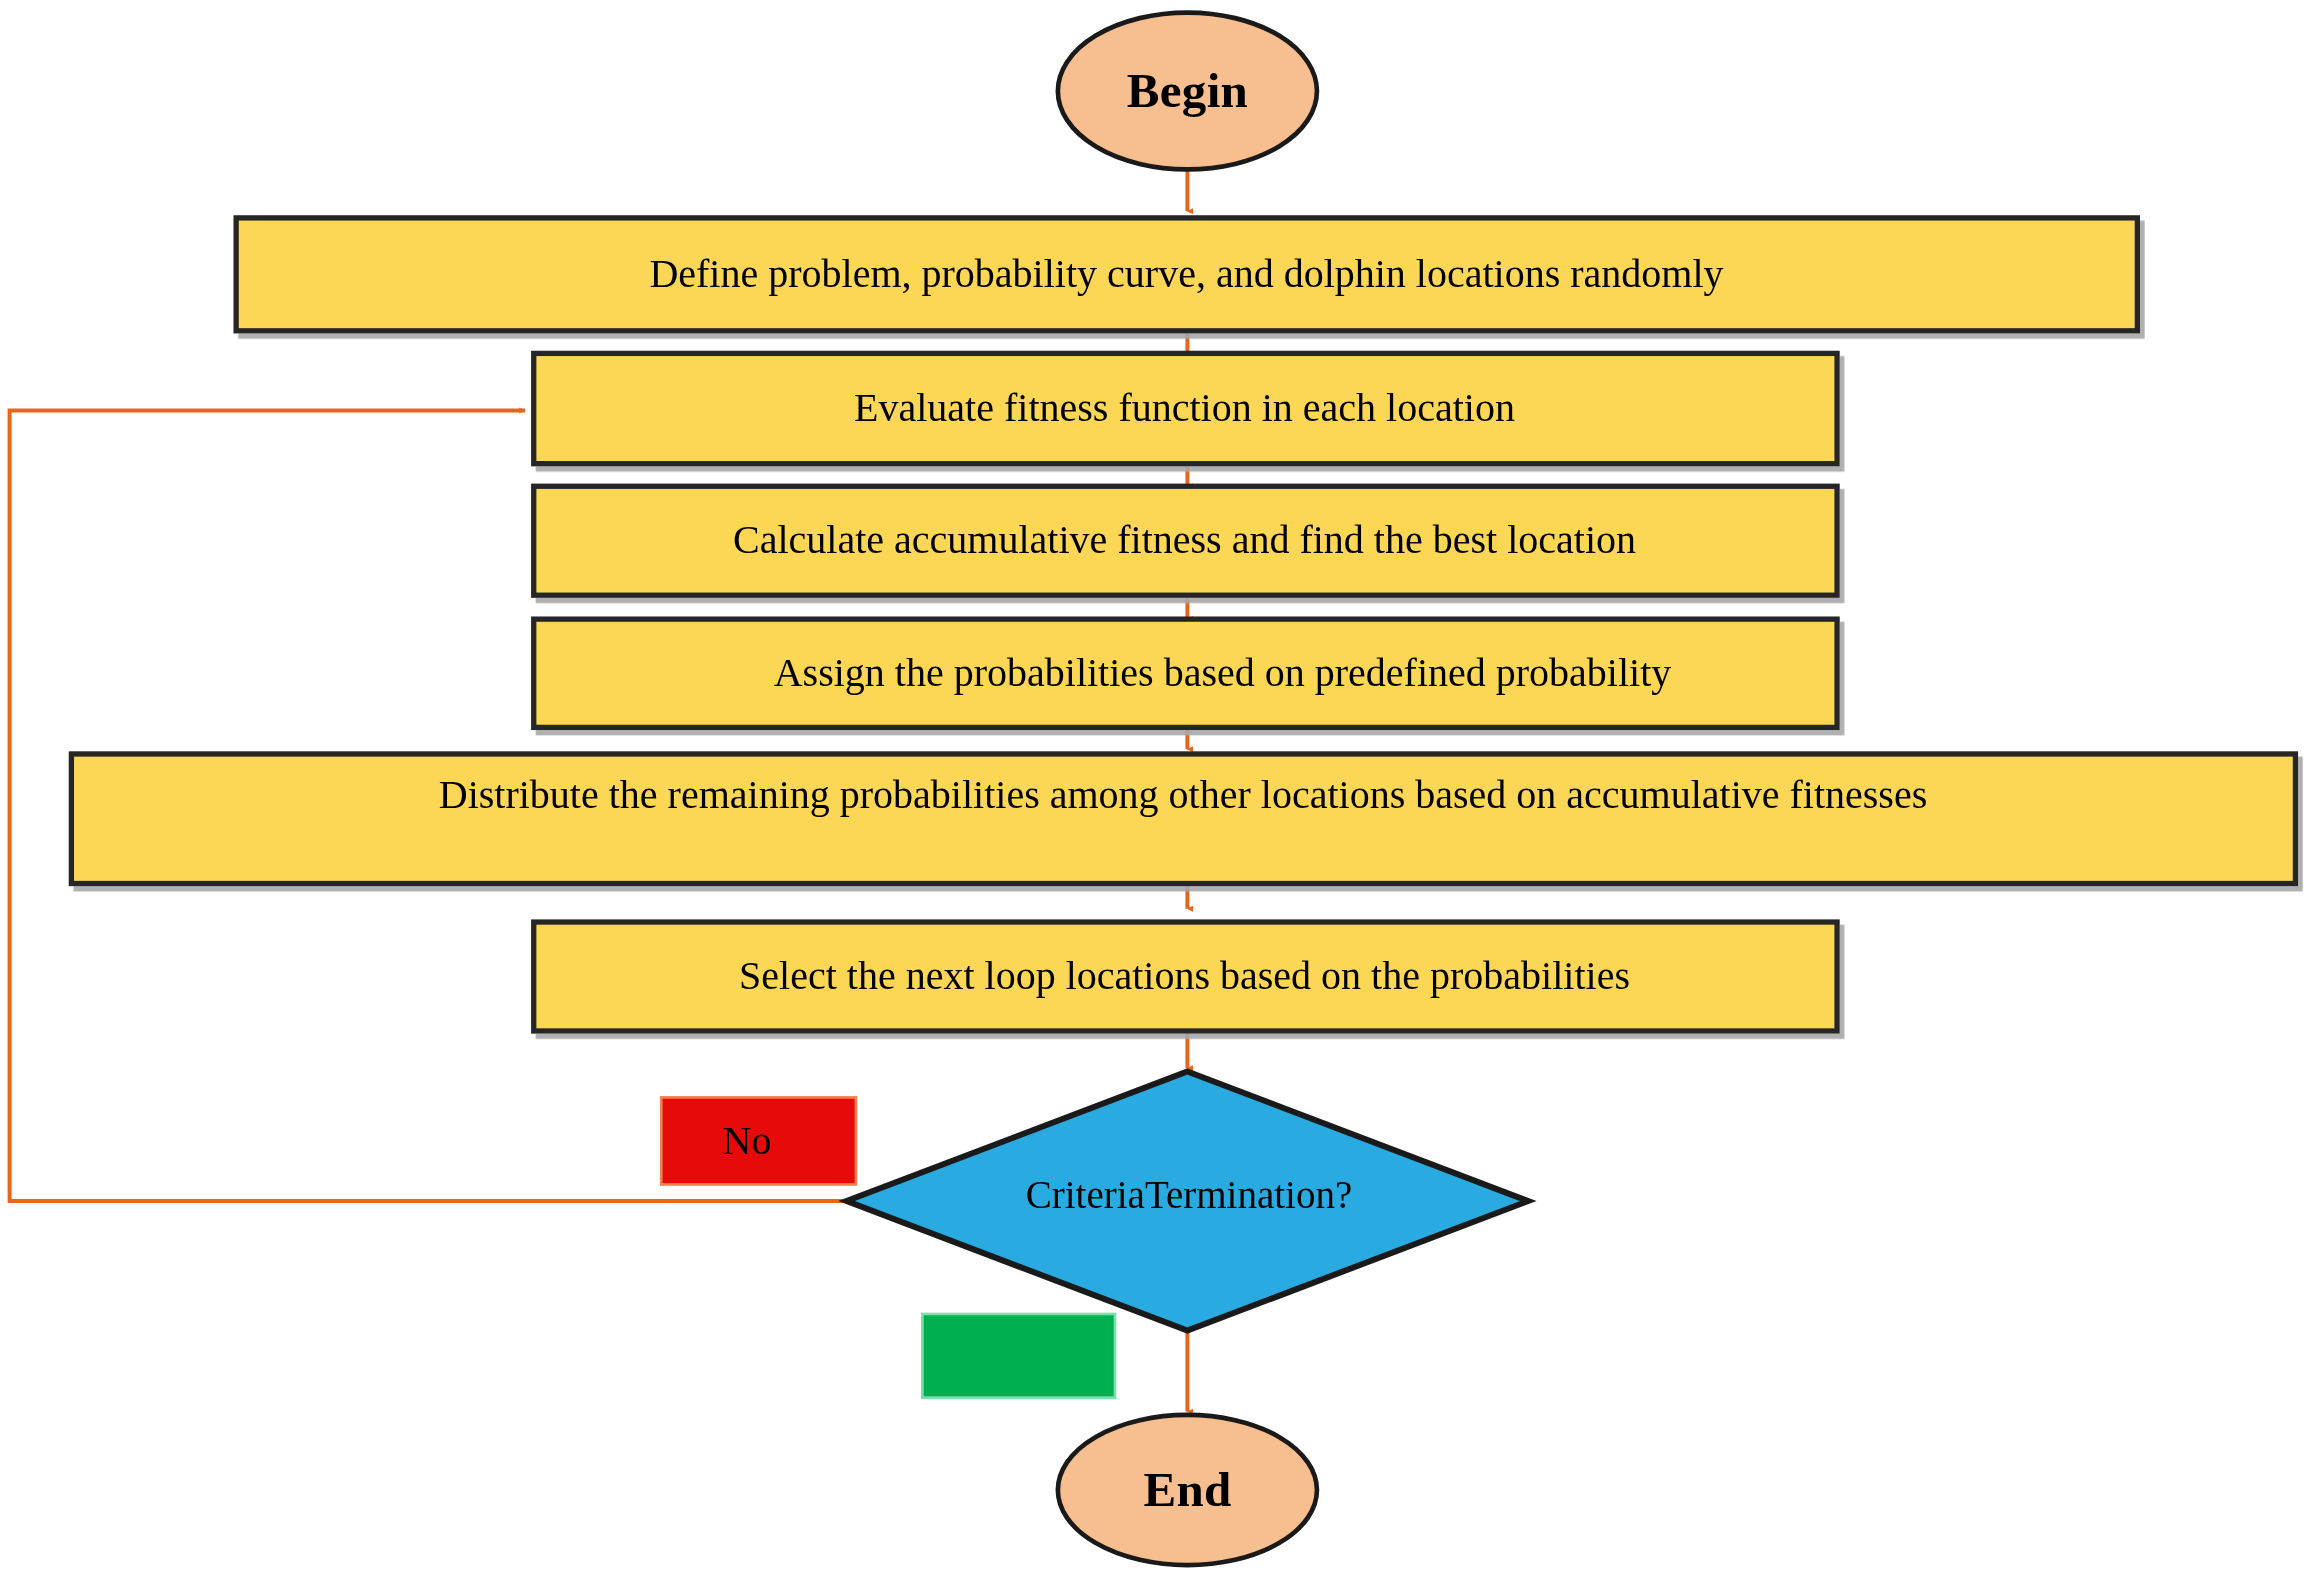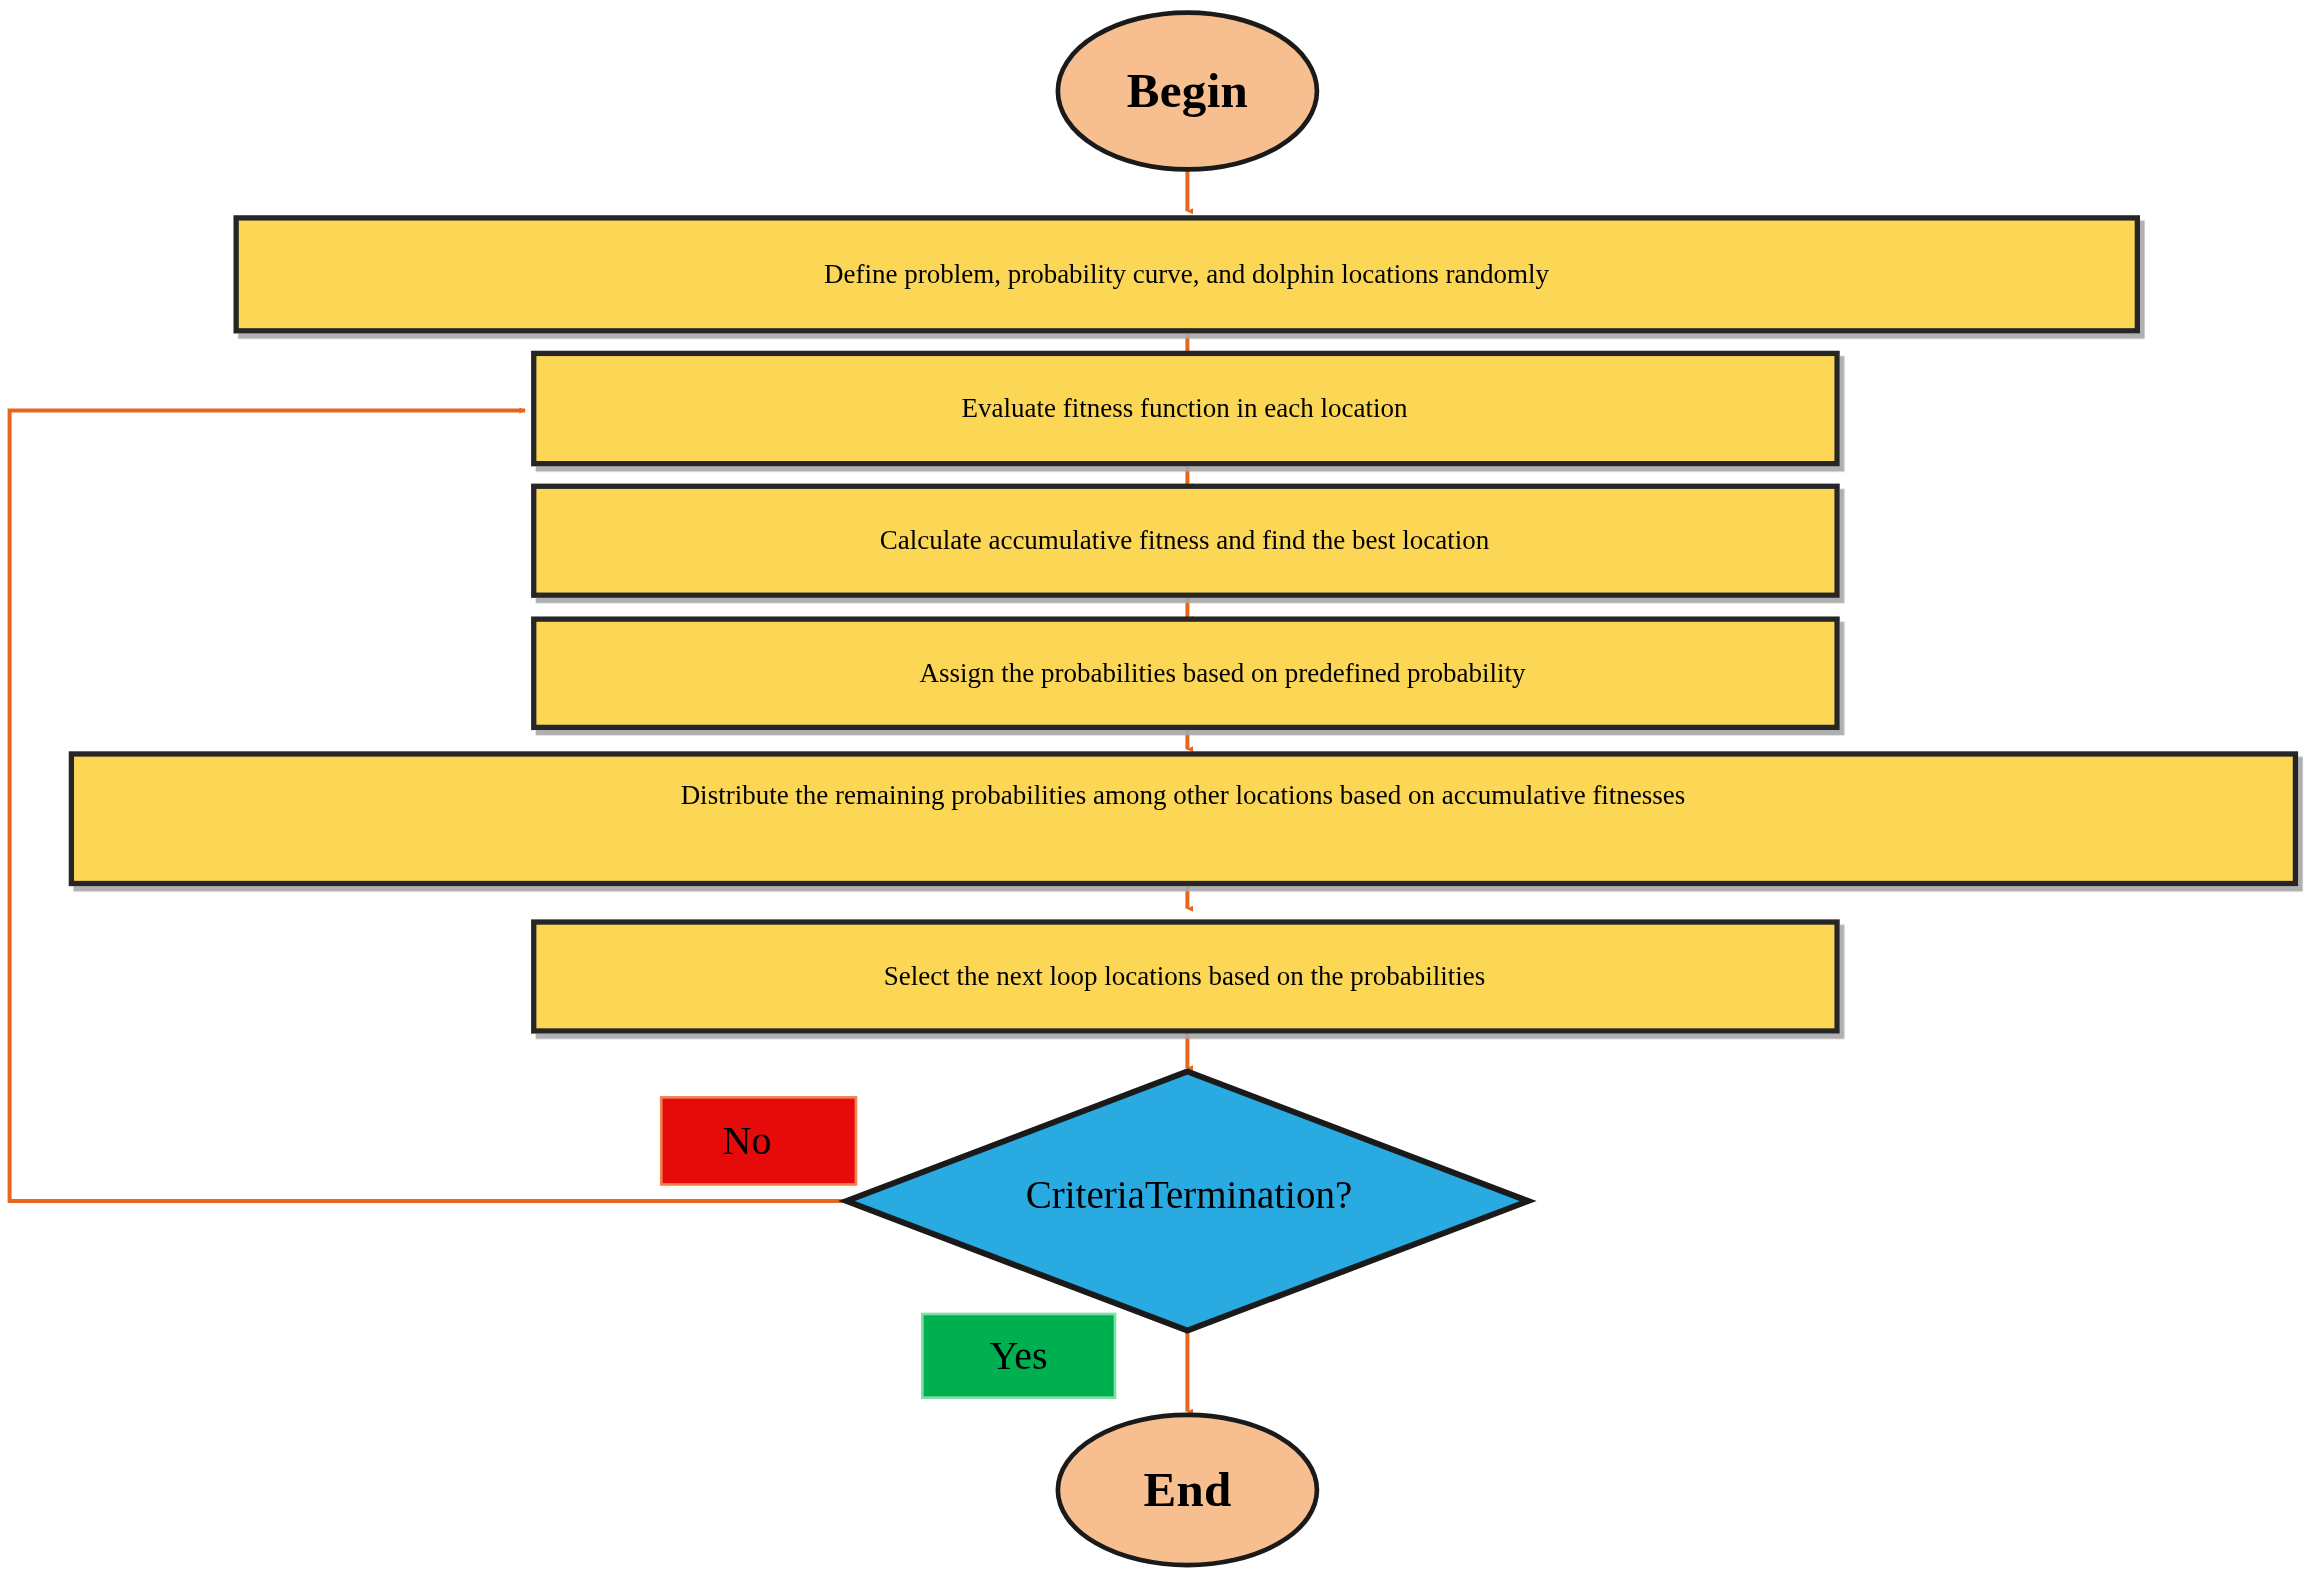--- a/index.html
+++ b/index.html
@@ -36,21 +36,21 @@
     line-height: 1.12;
     pointer-events: none;
     white-space: nowrap;
   }
   .terminal-label {
     font-weight: bold;
     font-size: 49px;
     letter-spacing: 0.3px;
   }
   .process-label {
-    font-size: 27px;
+    font-size: 40px;
   }
   .decision-label {
     font-size: 39px;
     white-space: normal;
     line-height: 1.3;
   }
   .branch-label {
     font-size: 40px;
   }
   
@@ -135,21 +135,20 @@
 
   <div class="node-label process-label" style="left:533px; top:922px; width:1303px; height:109px;">Select the next loop locations based on the probabilities</div>
 
   <div class="node-label decision-label" style="left:1033px; top:1129px; width:312px; height:133px; flex-direction:row;">
     <span>Criteria</span>
     <span>Termination?</span>
   </div>
 
   <div class="node-label branch-label" style="left:661px; top:1098px; width:172px; height:87px;">No</div>
 
-  <div class="node-label branch-label" style="left:922px; top:1314px; width:193px; height:84px;">Yes</div>
 
   <div class="node-label terminal-label" style="left:1058px; top:1415px; width:259px; height:150px;">End</div>
 
   <div class="hit" style="left:1058px; top:12.6px; width:259px; height:157px;"></div>
   <div class="hit" style="left:236px; top:218px; width:1901px; height:113px;"></div>
   <div class="hit" style="left:533px; top:353px; width:1303px; height:110px;"></div>
   <div class="hit" style="left:533px; top:486px; width:1303px; height:109px;"></div>
   <div class="hit" style="left:533px; top:619px; width:1303px; height:108px;"></div>
   <div class="hit" style="left:71px; top:754px; width:2224px; height:130px;"></div>
   <div class="hit" style="left:533px; top:922px; width:1303px; height:109px;"></div>

